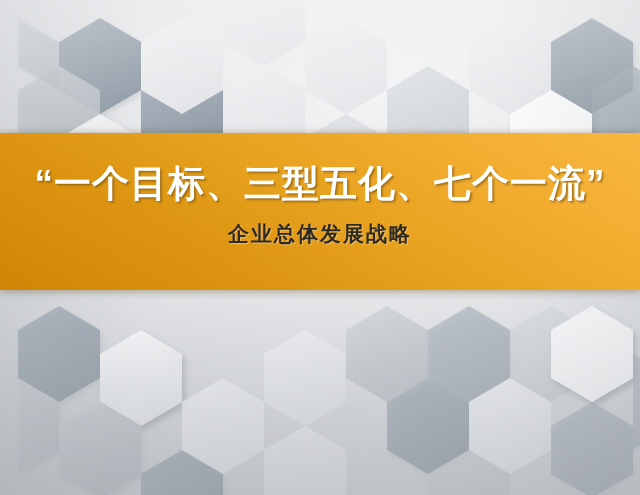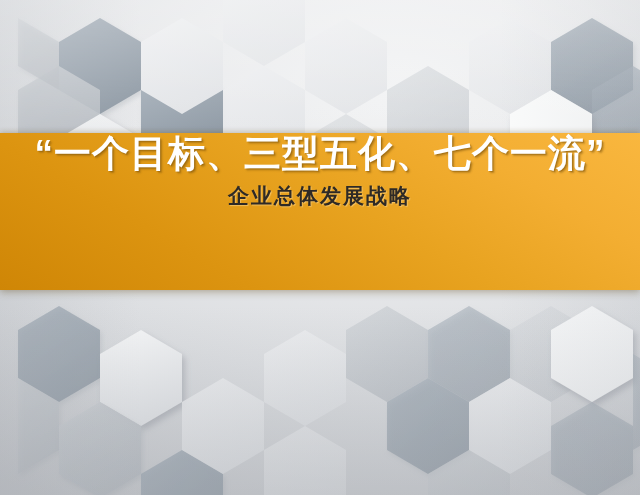--- a/index.html
+++ b/index.html
@@ -46,30 +46,31 @@
   }
   .banner-inner {
     position: absolute;
     inset: 0;
     display: flex;
     flex-direction: column;
     align-items: center;
     justify-content: flex-start;
   }
   .title {
+    margin-top: 30px;
     font-size: 37px;
     line-height: 1.12;
     font-weight: 700;
     letter-spacing: 1px;
     color: #ffffff;
     white-space: nowrap;
     text-shadow: 2px 2px 2px rgba(120,80,10,0.45), 1px 1px 0 rgba(140,95,15,0.35);
   }
   .subtitle {
-    margin-top: 8px;
+    margin-top: 16px;
     font-size: 21px;
     font-weight: 700;
     letter-spacing: 2px;
     color: #2e2a26;
     white-space: nowrap;
     text-shadow: 1px 1px 1px rgba(255,218,150,0.55);
   }
 </style>
 </head>
 <body>

